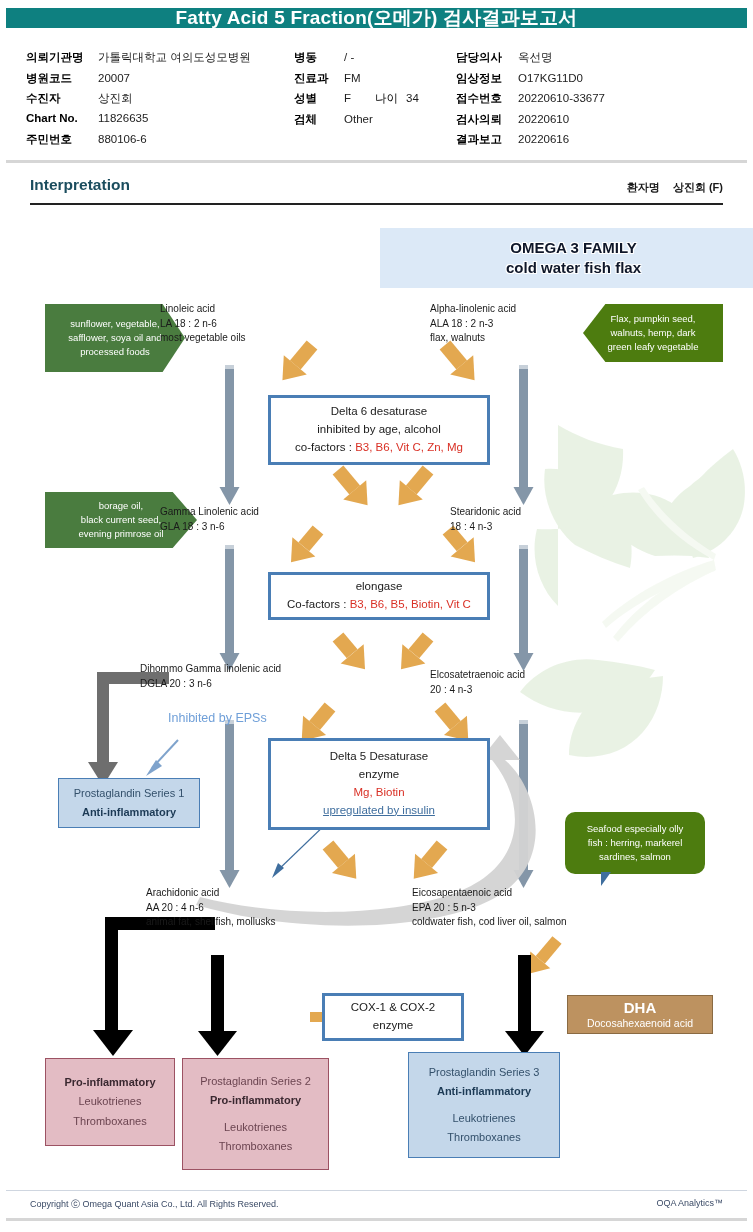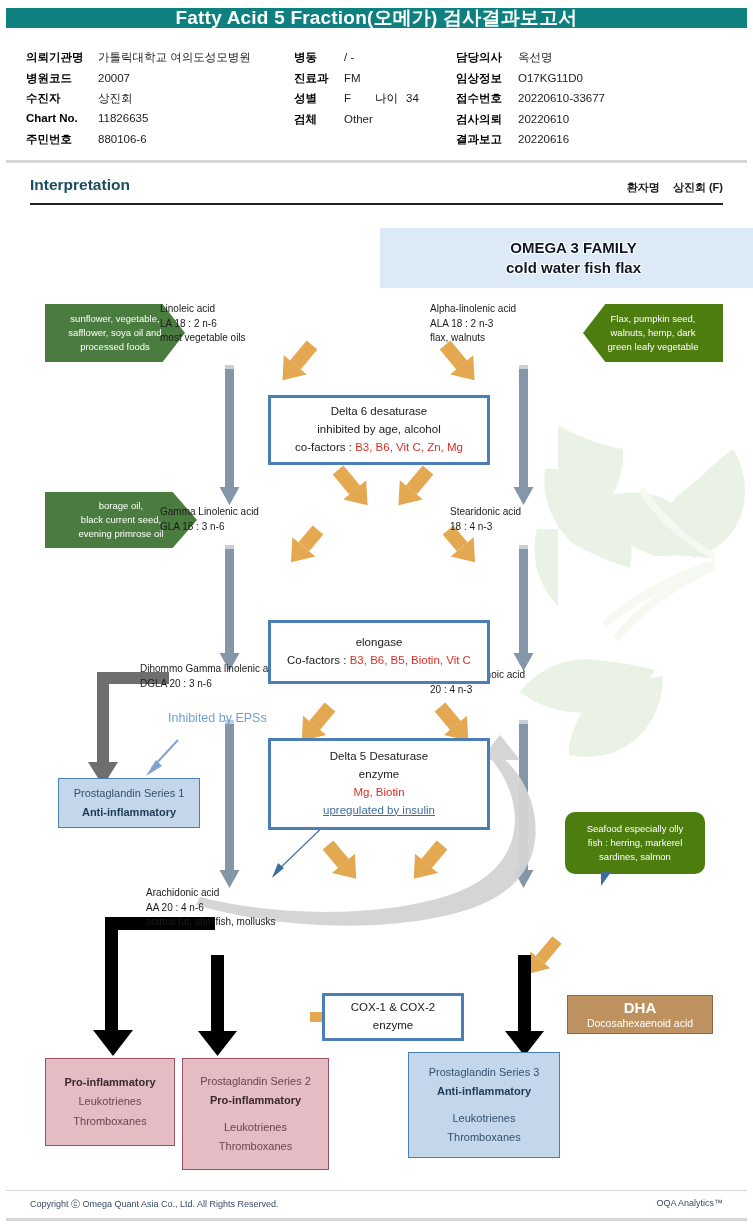--- a/index.html
+++ b/index.html
@@ -343,21 +343,21 @@
       <polygon points="93,1030 133,1030 113,1056"></polygon>
 
       <rect x="211" y="955" width="13" height="80"></rect>
       <polygon points="198,1031 237,1031 217.5,1056"></polygon>
 
       <rect x="518" y="955" width="13" height="80"></rect>
       <polygon points="505,1031 544,1031 524.5,1056"></polygon>
     </g>
   </svg>
 
-  <div class="callout green" style="left:45px;top:304px;width:140px;height:58px;clip-path:polygon(0 0,84% 0,100% 50%,84% 100%,0 100%);">
+  <div class="callout green" style="left:45px;top:304px;width:140px;height:68px;clip-path:polygon(0 0,84% 0,100% 50%,84% 100%,0 100%);">
     <div>
       <div>sunflower, vegetable,</div>
       <div>safflower, soya oil and</div>
       <div>processed foods</div>
     </div>
   </div>
 
   <div class="callout blue" style="left:583px;top:304px;width:140px;height:58px;clip-path:polygon(16% 0,100% 0,100% 100%,16% 100%,0 50%);">
     <div>
       <div>Flax, pumpkin seed,</div>
@@ -414,30 +414,35 @@
     <div>Elcosatetraenoic acid</div>
     <div>20 : 4  n-3</div>
   </div>
 
   <div class="node" style="left:146px;top:886px;width:210px;">
     <div>Arachidonic acid</div>
     <div>AA 20 : 4  n-6</div>
     <div>animal fat, shellfish, mollusks</div>
   </div>
 
+  <div class="node" style="left:412px;top:886px;width:242px;">
+    <div>Eicosapentaenoic acid</div>
+    <div>EPA 20 : 5  n-3</div>
+    <div>coldwater fish, cod liver oil, salmon</div>
+  </div>
 
   <div class="ebox" style="left:268px;top:395px;width:222px;height:70px;">
     <div>Delta 6 desaturase</div>
     <div>inhibited by age, alcohol</div>
     <div>
       <span>co-factors : </span><span class="red">B3, B6, Vit C, Zn, Mg</span>
     </div>
   </div>
 
-  <div class="ebox" style="left:268px;top:572px;width:222px;height:64px;margin-top:48px;">
+  <div class="ebox" style="left:268px;top:572px;width:222px;height:48px;">
     <div>elongase</div>
     <div>
       <span>Co-factors : </span><span class="red">B3, B6, B5, Biotin, Vit C</span>
     </div>
   </div>
 
   <div class="ebox" style="left:268px;top:738px;width:222px;height:92px;">
     <div>Delta 5 Desaturase</div>
     <div>enzyme</div>
     <div class="red">Mg, Biotin</div>

